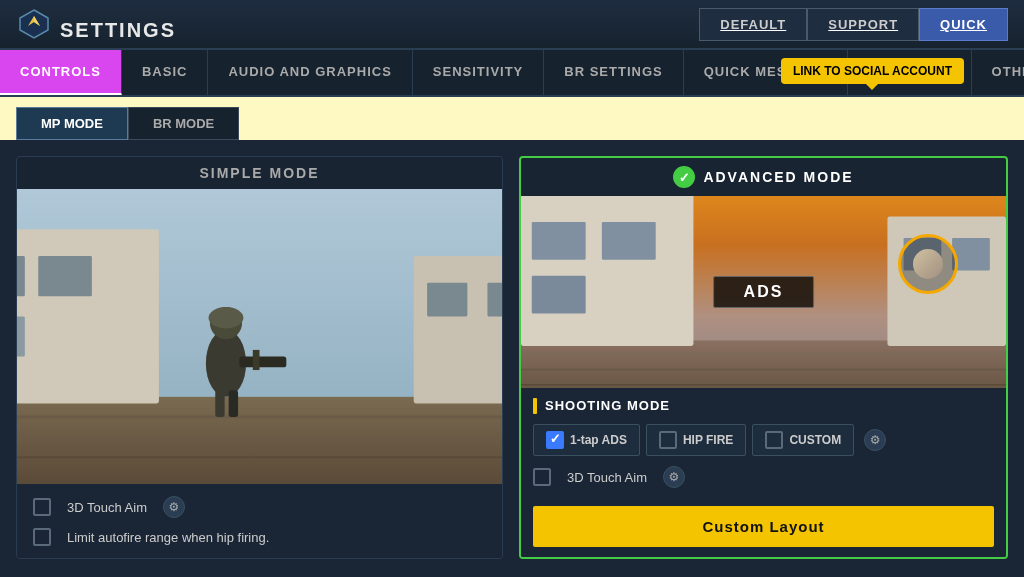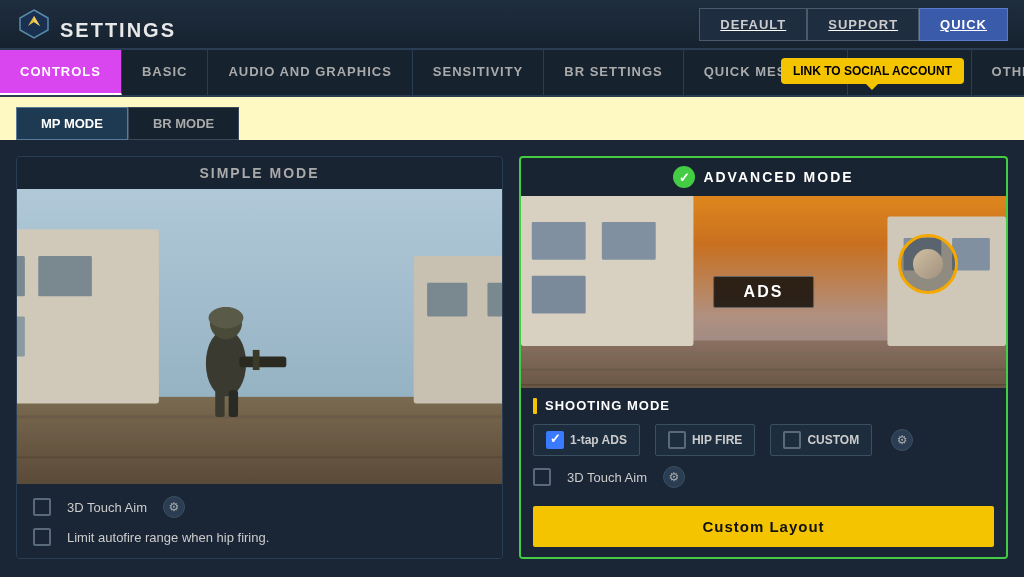--- a/index.html
+++ b/index.html
@@ -305,21 +305,21 @@
     .yellow-bar {
       width: 4px;
       height: 16px;
       background: #f5c400;
       border-radius: 1px;
     }
 
     .shooting-options {
       display: flex;
       align-items: center;
-      gap: 15px;
+      gap: 6px;
       margin-bottom: 10px;
     }
     .shoot-btn {
       display: flex;
       align-items: center;
       gap: 6px;
       padding: 6px 12px;
       border: 1px solid #3a5060;
       background: #1e2d3e;
       color: #ccc;

